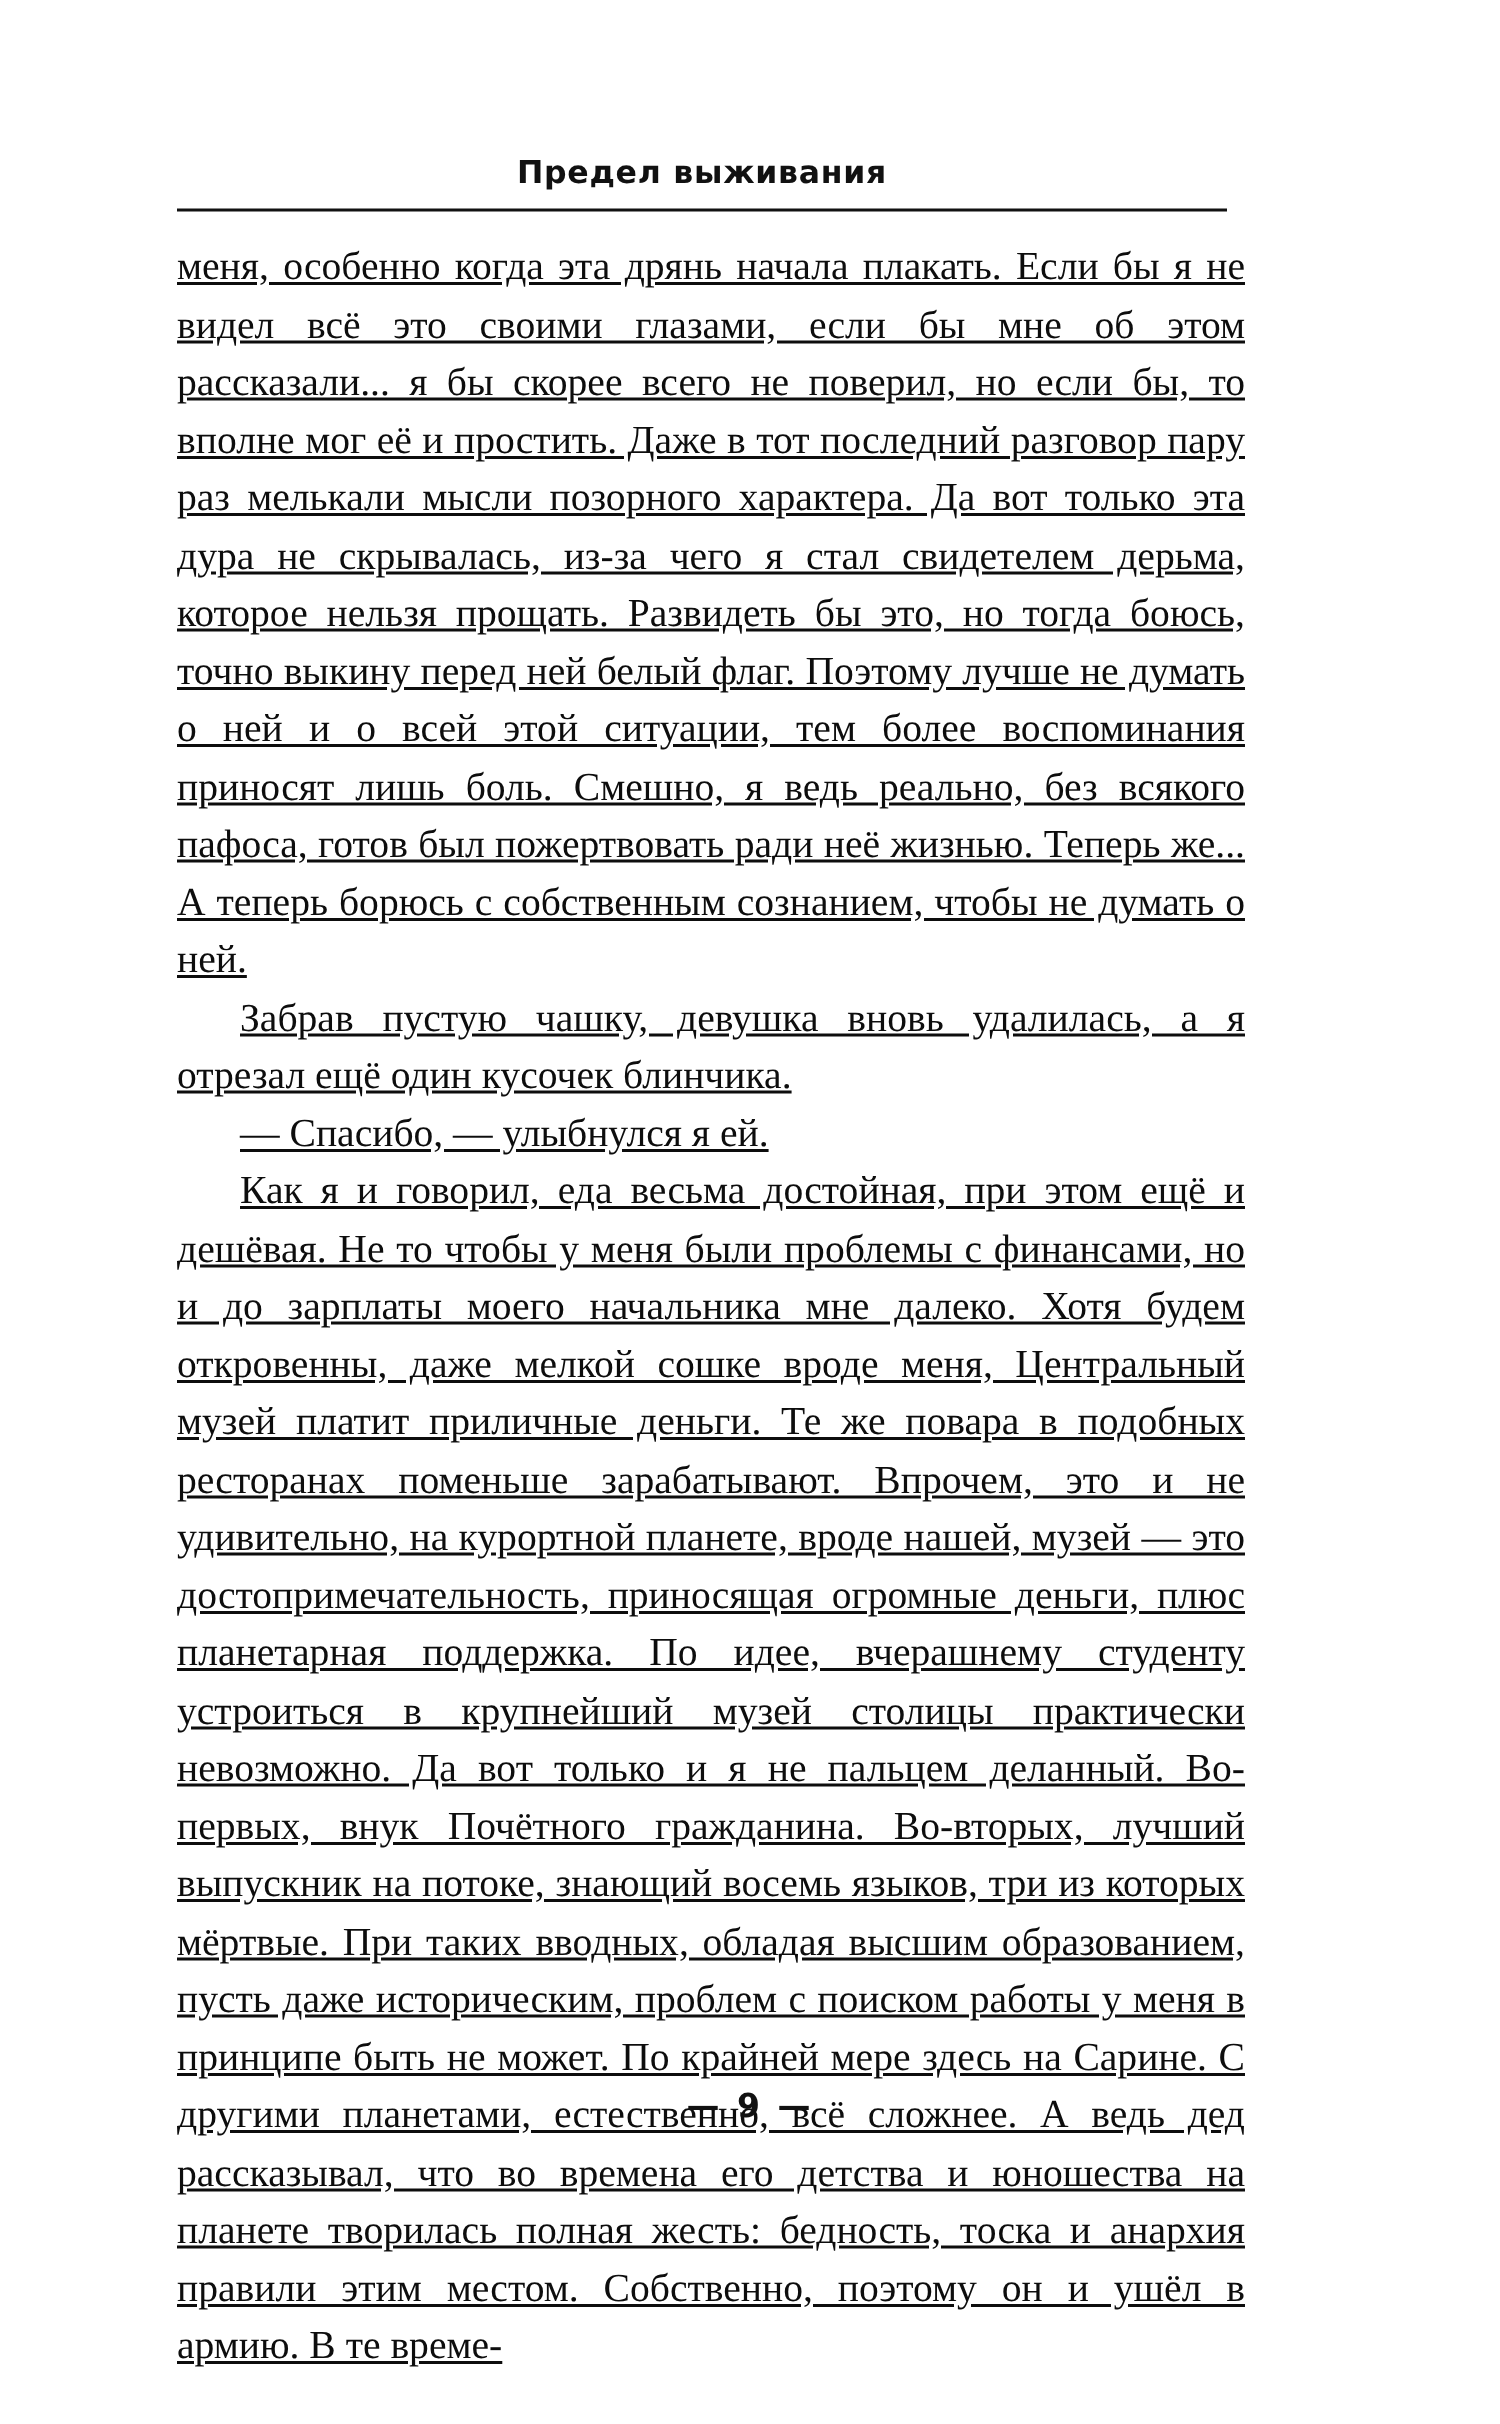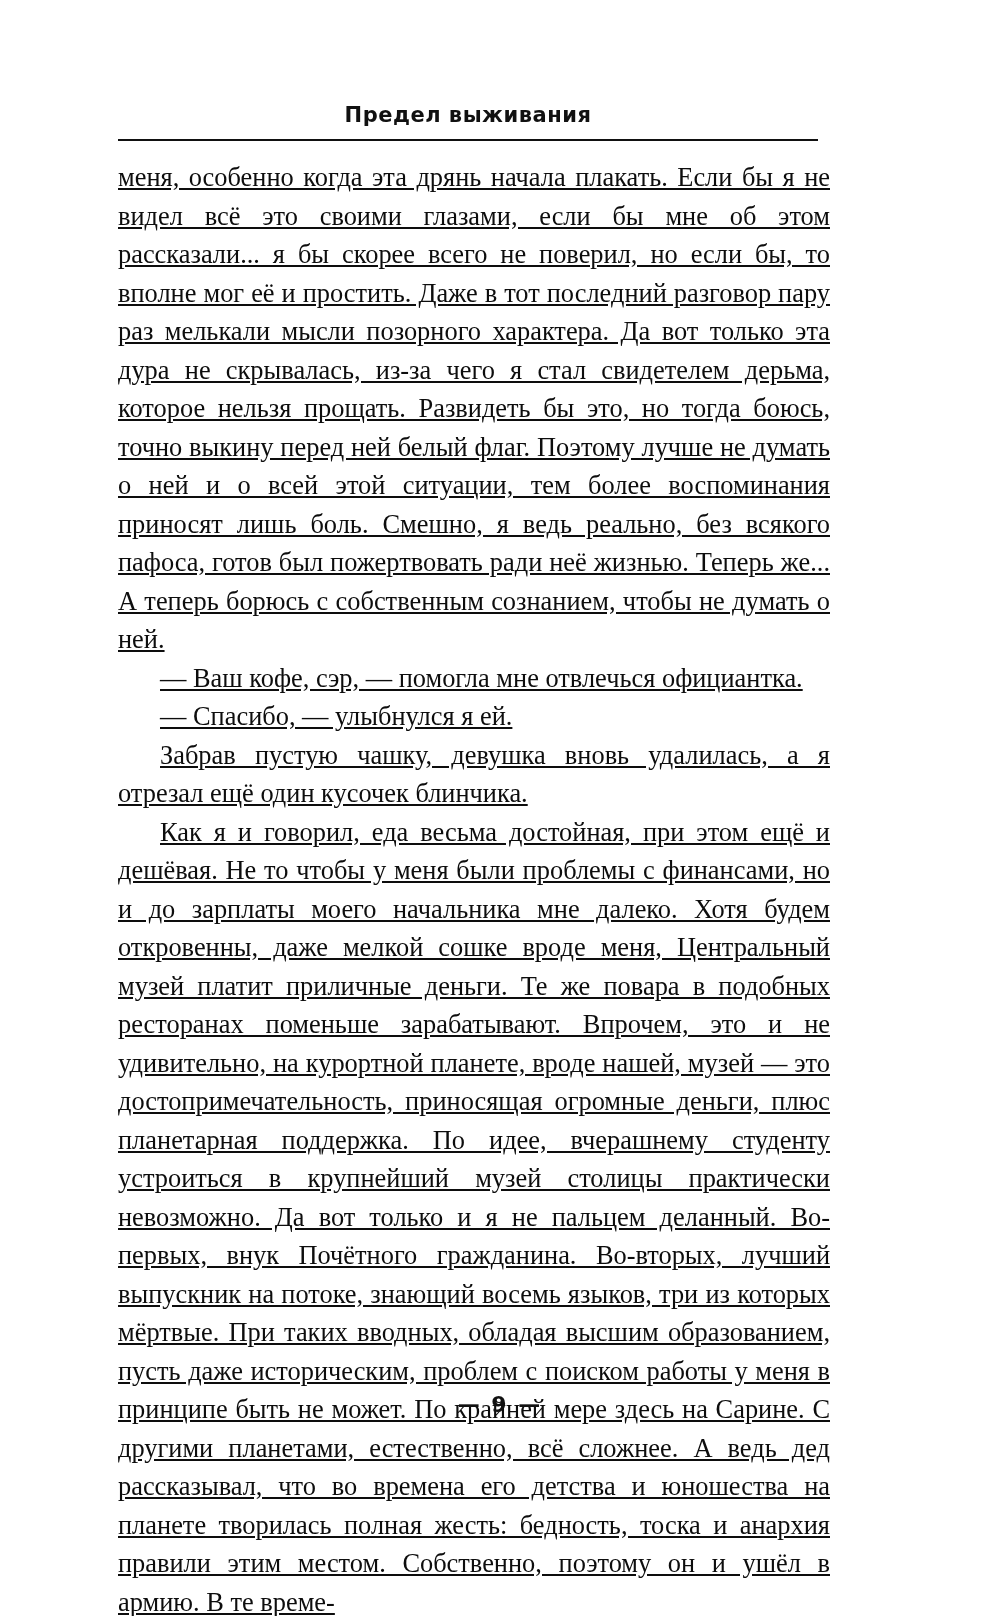--- a/index.html
+++ b/index.html
@@ -83,21 +83,20 @@
 
 <div class="page">
 
   <div class="header">
     <div class="header-title">Предел выживания</div>
   </div>
   <div class="header-rule"></div>
 
   <div class="body-text">
     <p>меня, особенно когда эта дрянь начала плакать. Если бы я не видел всё это своими глазами, если бы мне об этом рассказали... я бы скорее всего не поверил, но если бы, то вполне мог её и простить. Даже в тот последний разговор пару раз мелькали мысли позорного характера. Да вот только эта дура не скрывалась, из-за чего я стал свидетелем дерьма, которое нельзя прощать. Развидеть бы это, но тогда боюсь, точно выкину перед ней белый флаг. Поэтому лучше не думать о ней и о всей этой ситуации, тем более воспоминания приносят лишь боль. Смешно, я ведь реально, без всякого пафоса, готов был пожертвовать ради неё жизнью. Теперь же... А теперь борюсь с собственным сознанием, чтобы не думать о ней.</p>
-    <p class="indent">— Ваш кофе, сэр, — помогла мне отвлечься официантка.</p>
+    <p class="indent">Забрав пустую чашку, девушка вновь удалилась, а я отрезал ещё один кусочек блинчика.</p>
     <p class="indent">— Спасибо, — улыбнулся я ей.</p>
-    <p class="indent">Забрав пустую чашку, девушка вновь удалилась, а я отрезал ещё один кусочек блинчика.</p>
     <p class="indent">Как я и говорил, еда весьма достойная, при этом ещё и дешёвая. Не то чтобы у меня были проблемы с финансами, но и до зарплаты моего начальника мне далеко. Хотя будем откровенны, даже мелкой сошке вроде меня, Центральный музей платит приличные деньги. Те же повара в подобных ресторанах поменьше зарабатывают. Впрочем, это и не удивительно, на курортной планете, вроде нашей, музей — это достопримечательность, приносящая огромные деньги, плюс планетарная поддержка. По идее, вчерашнему студенту устроиться в крупнейший музей столицы практически невозможно. Да вот только и я не пальцем деланный. Во-первых, внук Почётного гражданина. Во-вторых, лучший выпускник на потоке, знающий восемь языков, три из которых мёртвые. При таких вводных, обладая высшим образованием, пусть даже историческим, проблем с поиском работы у меня в принципе быть не может. По крайней мере здесь на Сарине. С другими планетами, естественно, всё сложнее. А ведь дед рассказывал, что во времена его детства и юношества на планете творилась полная жесть: бедность, тоска и анархия правили этим местом. Собственно, поэтому он и ушёл в армию. В те време-</p>
   </div>
 
   <div class="page-number">— 9 —</div>
 
 </div>
 
 </body></html>

